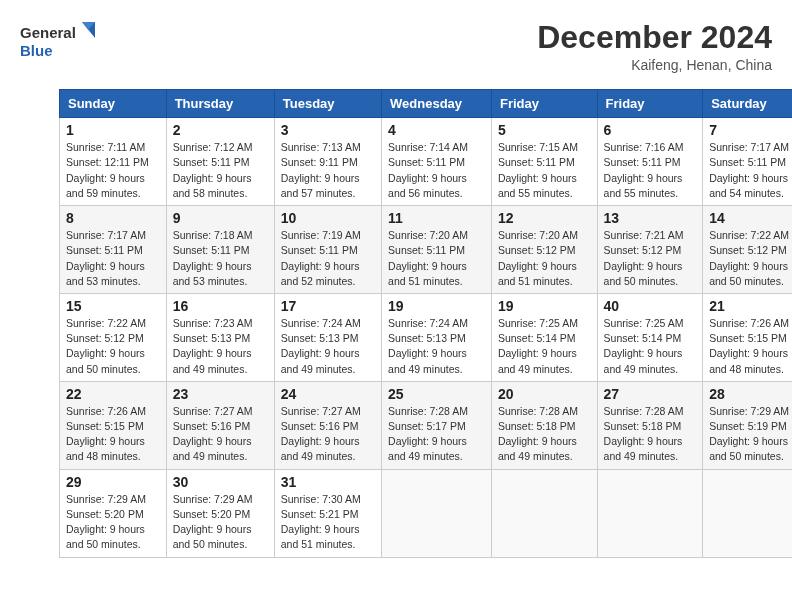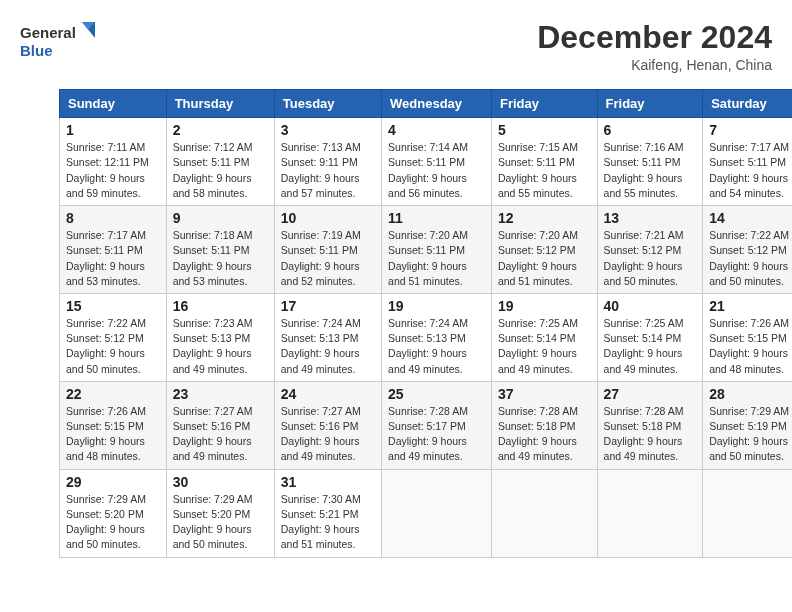--- a/index.html
+++ b/index.html
@@ -285,21 +285,21 @@
 and 49 minutes.</div>
         </td>
         <td>
           <span class="day-num">25</span>
           <div class="day-info" style="white-space: pre-line;">Sunrise: 7:28 AM
 Sunset: 5:17 PM
 Daylight: 9 hours
 and 49 minutes.</div>
         </td>
         <td>
-          <span class="day-num">37</span>
+          <span class="day-num">20</span>
           <div class="day-info" style="white-space: pre-line;">Sunrise: 7:28 AM
 Sunset: 5:18 PM
 Daylight: 9 hours
 and 49 minutes.</div>
         </td>
         <td>
           <span class="day-num">27</span>
           <div class="day-info" style="white-space: pre-line;">Sunrise: 7:28 AM
 Sunset: 5:18 PM
 Daylight: 9 hours

